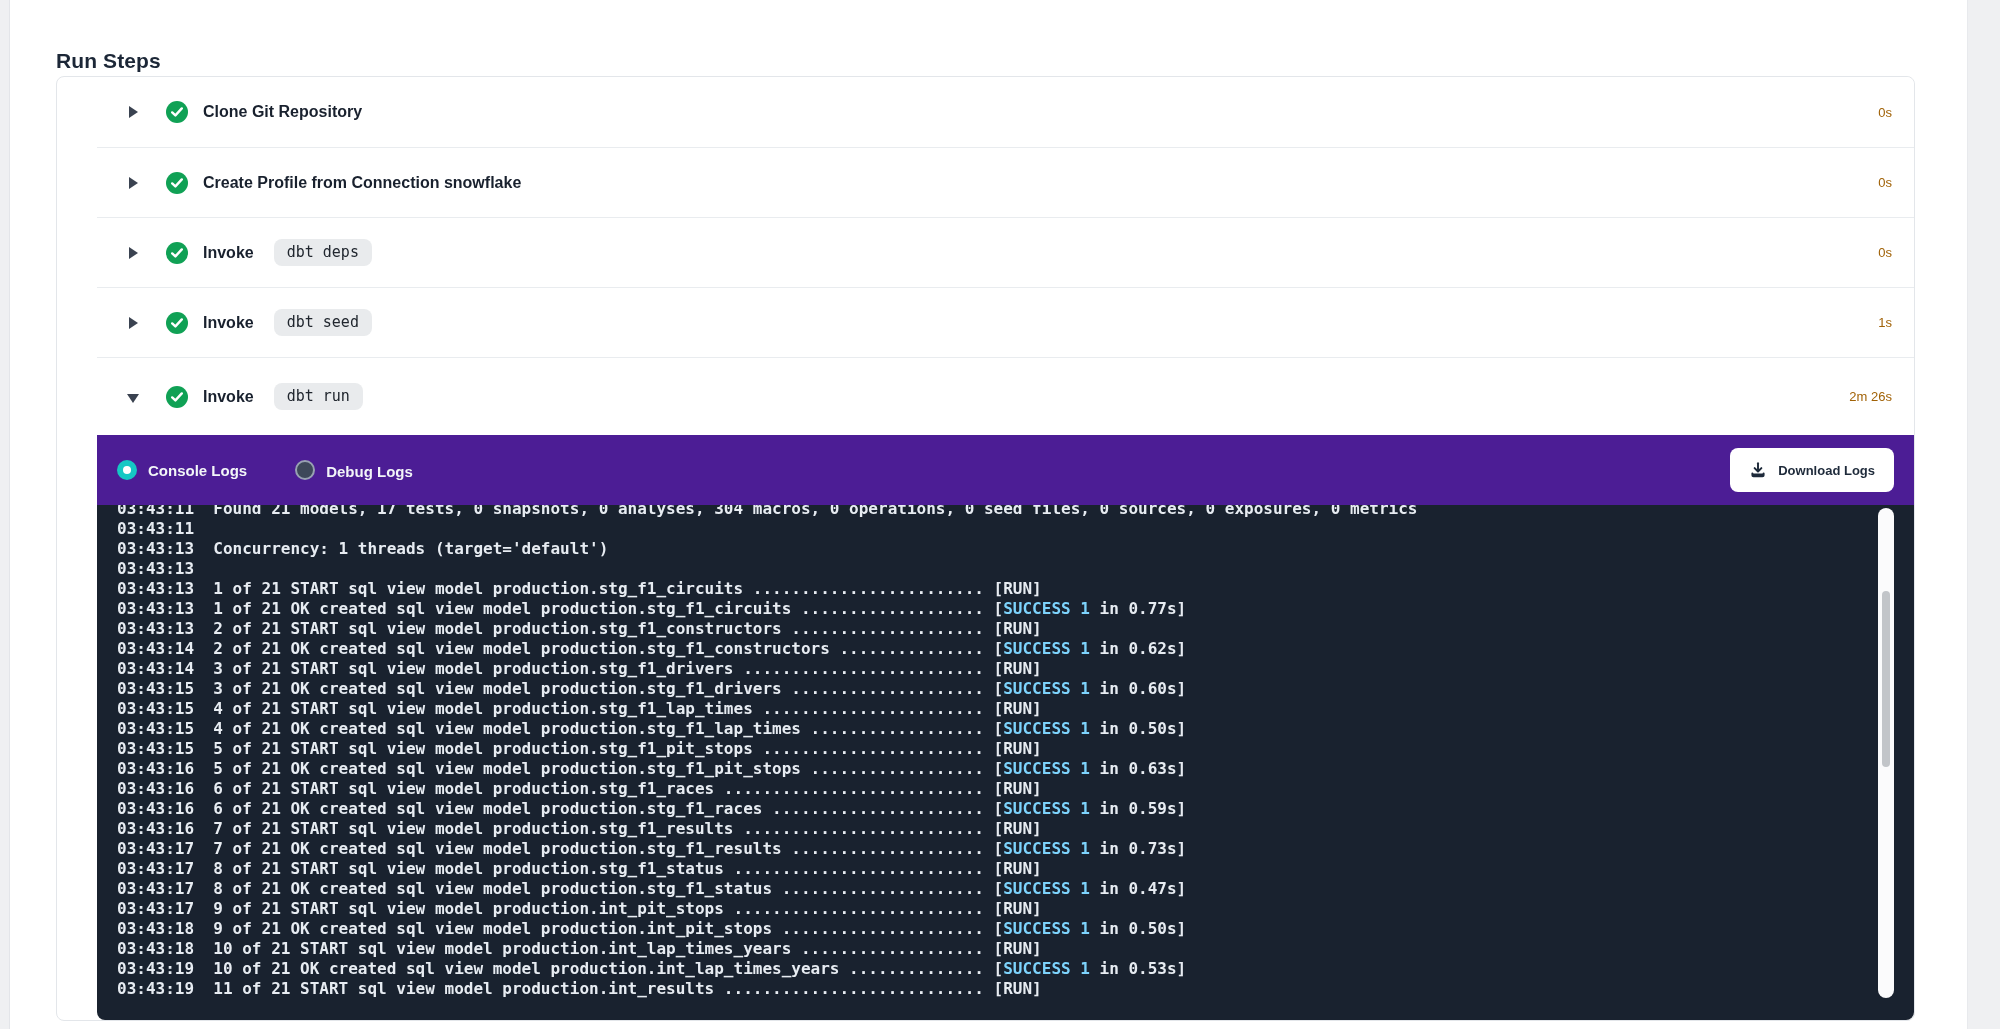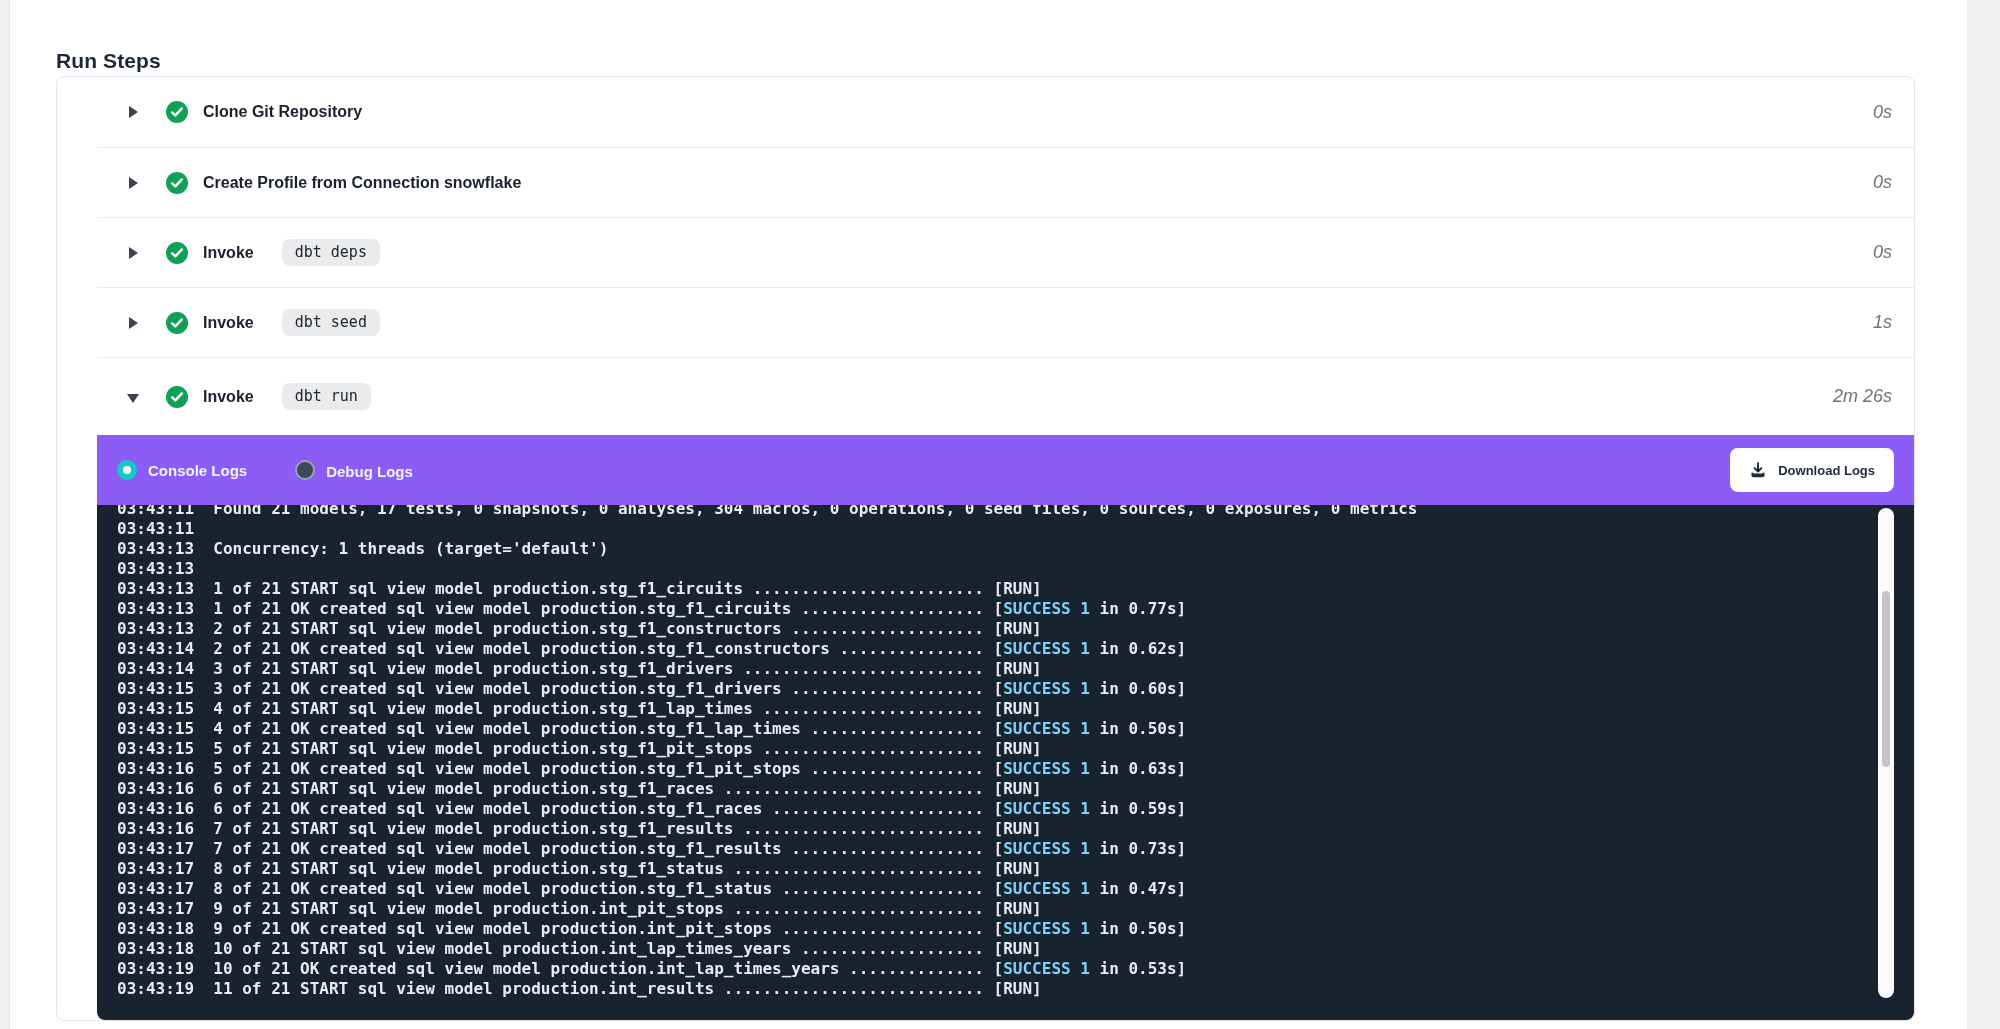--- a/index.html
+++ b/index.html
@@ -27,29 +27,29 @@
   .chevron.right::before { content:""; position:absolute; left:2px; top:1px;
       border-left:9px solid #3a4250; border-top:6px solid transparent; border-bottom:6px solid transparent; }
   .chevron.down::before { content:""; position:absolute; left:0; top:4px;
       border-top:9px solid #3a4250; border-left:6px solid transparent; border-right:6px solid transparent; }
 
   .check { width:22px; height:22px; border-radius:50%; background:#10a155; margin-left:25px;
            display:flex; align-items:center; justify-content:center; flex:none; }
   .check svg { width:12px; height:10px; display:block; }
 
   .step-label { margin-left:15px; font-size:16px; font-weight:700; color:#19212e; }
-  .chip { margin-left:28px; background:#e9ebed; color:#20262e; border-radius:8px;
+  .chip { margin-left:20px; background:#e9ebed; color:#20262e; border-radius:8px;
           padding:4px 13px 5px; font-family:"DejaVu Sans Mono", monospace; font-size:15px; }
   .chip:empty { display:none; }
-  .duration { margin-left:auto; margin-right:22px; font-size:18px; color:#737373;font-style:italic; }
+  .duration { margin-left:auto; margin-right:22px; font-size:13px; color:#a16207; }
 
   .console-panel { position:relative; width:100%; height:585px; background:#19222f;
                    border-radius:0 0 8px 8px; overflow:hidden; }
   .console-topbar { position:absolute; left:0; right:0; top:0; height:70px;
-                    display:flex; align-items:center; padding:0 20px; background:#8b5cf6; }
+                    display:flex; align-items:center; padding:0 20px; background:#4c1d95; }
 
   .radio-opt { display:flex; align-items:center; cursor:pointer; }
   .radio-opt + .radio-opt { margin-left:48px;align-items:flex-end; }
   .radio-dot { width:20px; height:20px; border-radius:50%; flex:none; position:relative; }
   .radio-dot.on  { background:#15c8c4; }
   .radio-dot.on::after { content:""; position:absolute; left:6px; top:6px; width:8px; height:8px;
                          border-radius:50%; background:#ffffff; }
   .radio-dot.off { background:#3d4859; border:2px solid #97a1b2; }
   .radio-label { margin-left:11px; font-size:15px; font-weight:700; color:#f2f5f8; }
 

